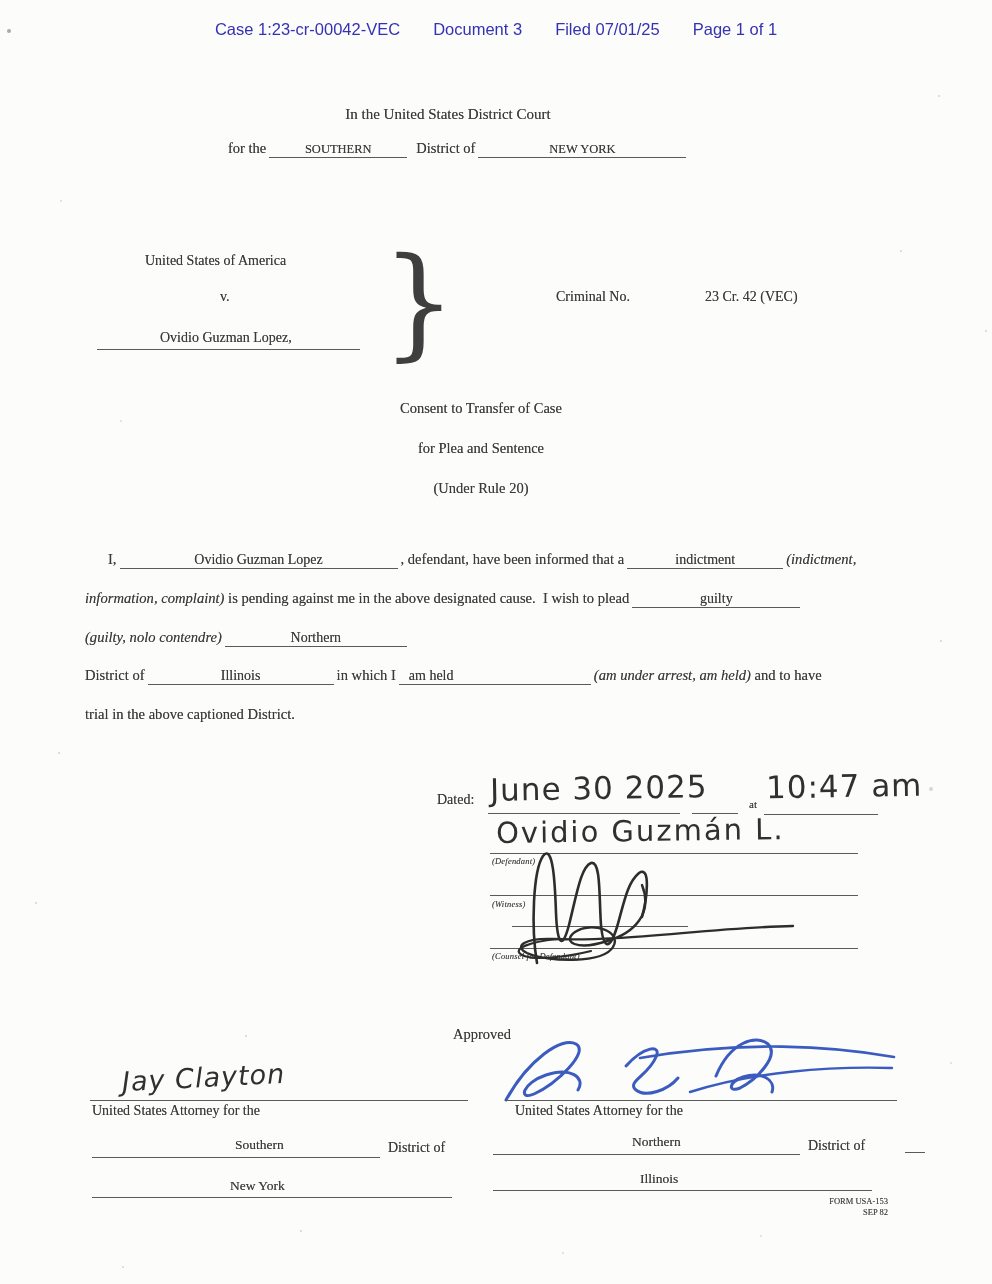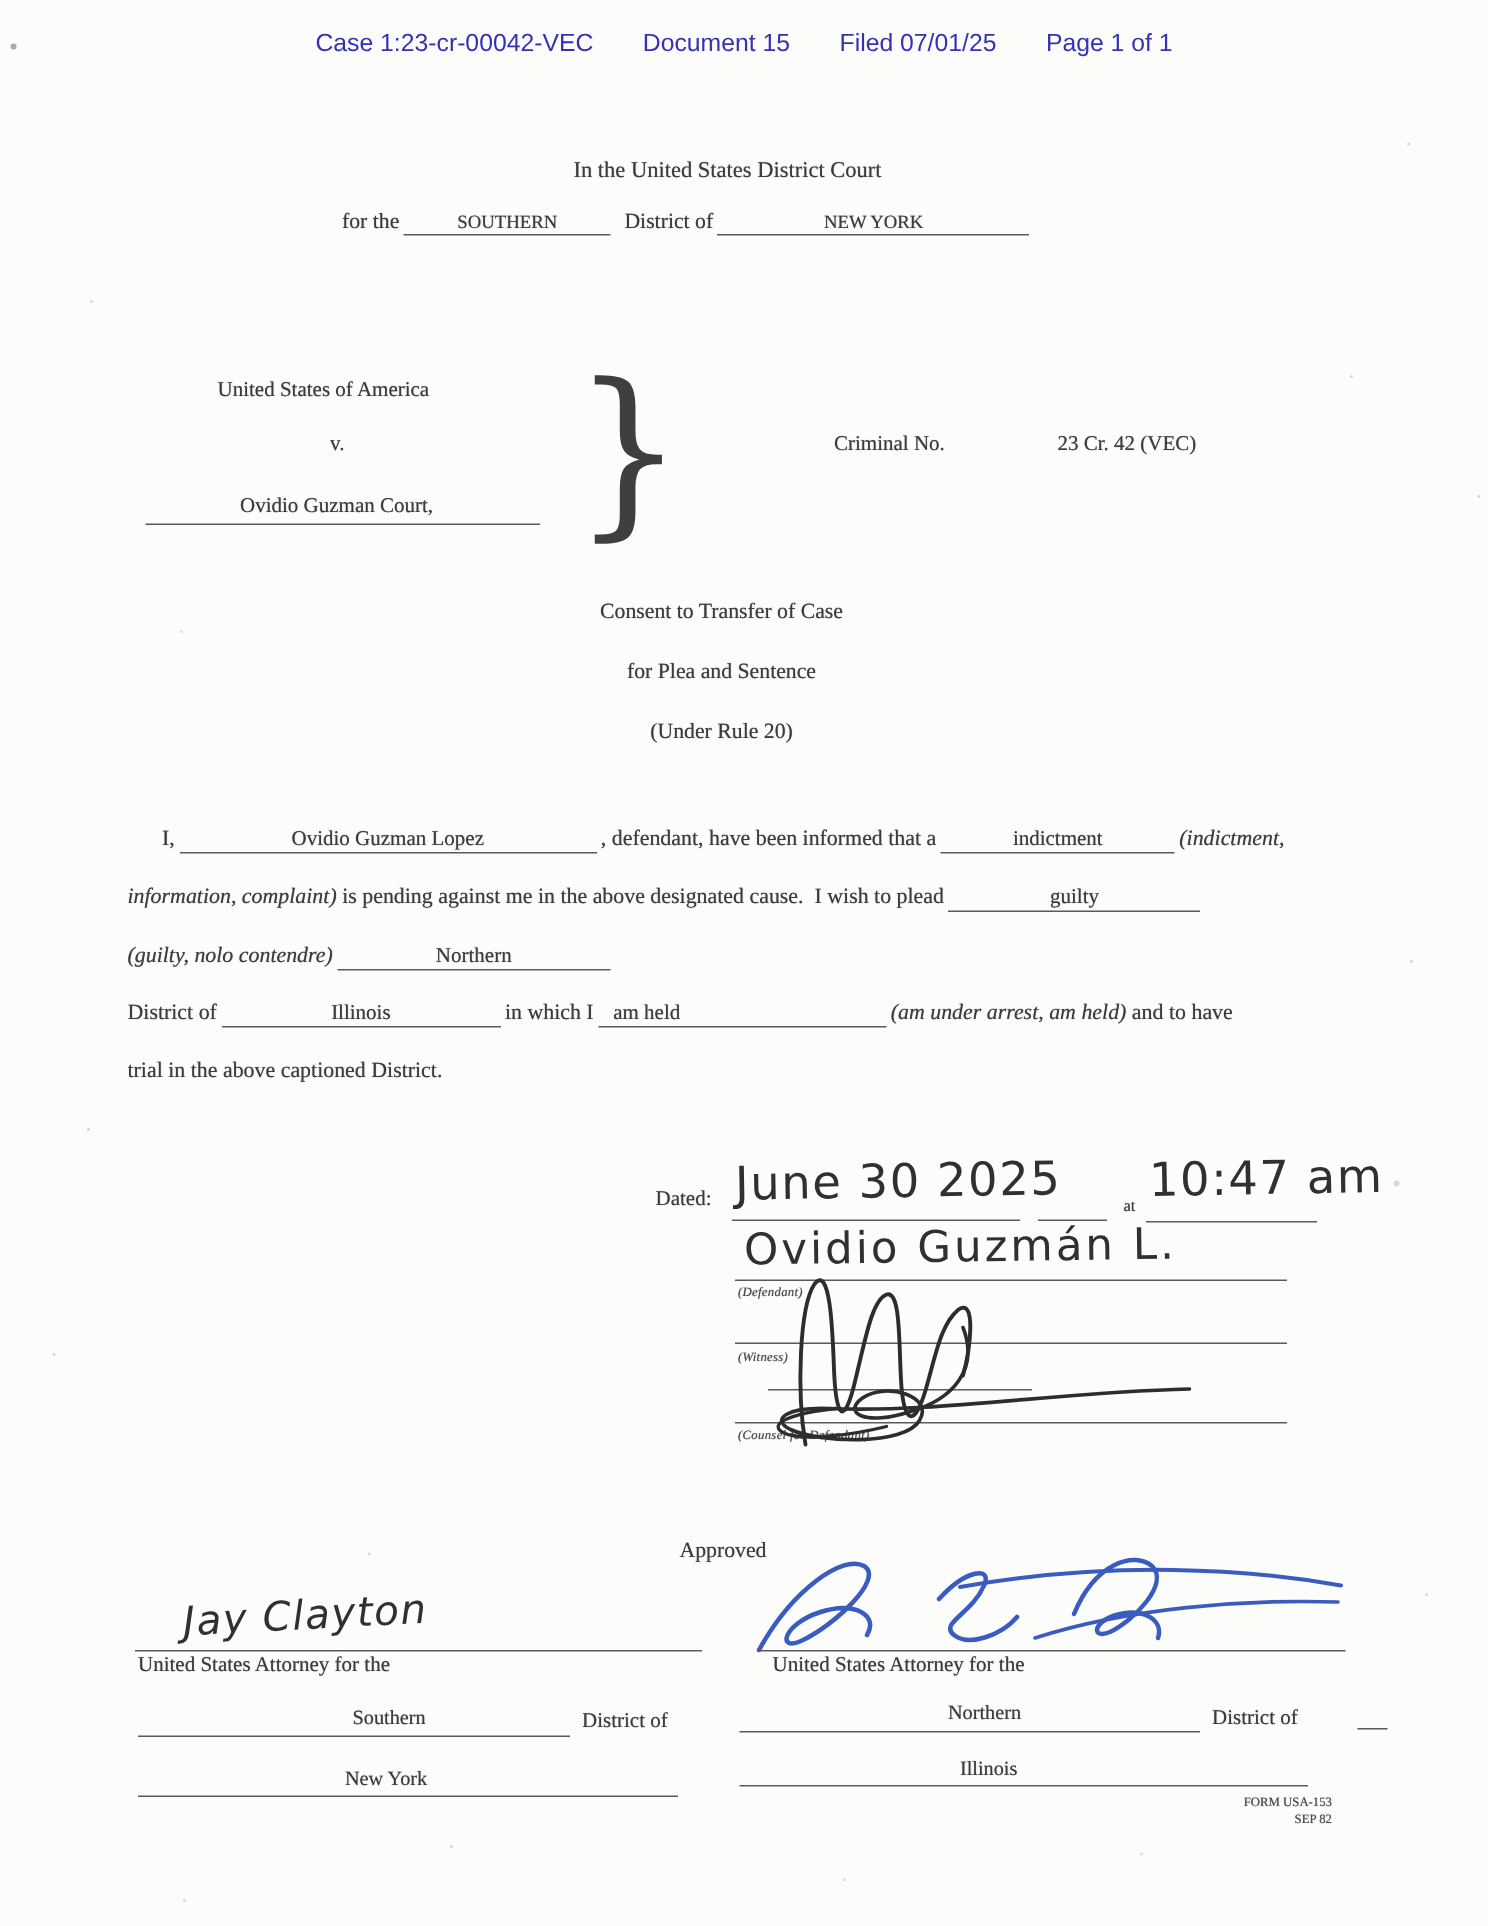--- a/index.html
+++ b/index.html
@@ -35,37 +35,37 @@
 </style>
 </head>
 <body>
 
 <div class="page">
 
   <div class="speckles"></div>
 
   <div class="header-row">
     <span>Case 1:23-cr-00042-VEC</span>
-    <span>Document 15</span>
+    <span>Document 3</span>
     <span>Filed 07/01/25</span>
     <span>Page 1 of 1</span>
   </div>
 
-  <div class="abs" style="top:106px;left:0;width:896px;text-align:center;font-size:15px;padding-left:37px;">In the United States District Court</div>
+  <div class="abs" style="top:106px;left:0;width:896px;text-align:center;font-size:15px;">In the United States District Court</div>
 
   <div class="abs" style="top:140px;left:228px;display:flex;align-items:baseline;font-size:14.5px;">
     <span>for the</span>
     <span class="u fill" style="width:138px;font-size:12.5px;">SOUTHERN</span>
     <span style="margin-left:6px;">District of</span>
     <span class="u fill" style="width:208px;font-size:12.5px;">NEW YORK</span>
   </div>
 
   <div class="abs" style="top:253px;left:145px;font-size:14px;">United States of America</div>
   <div class="abs" style="top:289px;left:220px;font-size:14px;">v.</div>
-  <div class="abs" style="top:330px;left:160px;font-size:14px;">Ovidio Guzman Court,</div>
+  <div class="abs" style="top:330px;left:160px;font-size:14px;">Ovidio Guzman Lopez,</div>
   <div class="rule" style="top:349px;left:97px;width:263px;"></div>
   <div class="abs brace" style="top:244px;left:382px;">}</div>
   <div class="abs" style="top:289px;left:556px;font-size:14px;">Criminal No.</div>
   <div class="abs" style="top:289px;left:705px;font-size:14px;">23 Cr. 42 (VEC)</div>
 
   <div class="abs center" style="top:440px;font-size:14.5px;width:962px;">for Plea and Sentence</div>
   <div class="abs center" style="top:400px;font-size:14.5px;width:962px;">Consent to Transfer of Case</div>
   <div class="abs center" style="top:480px;font-size:14.5px;width:962px;">(Under Rule 20)</div>
 
   <div class="bodyline" style="top:551px;left:108px;">

